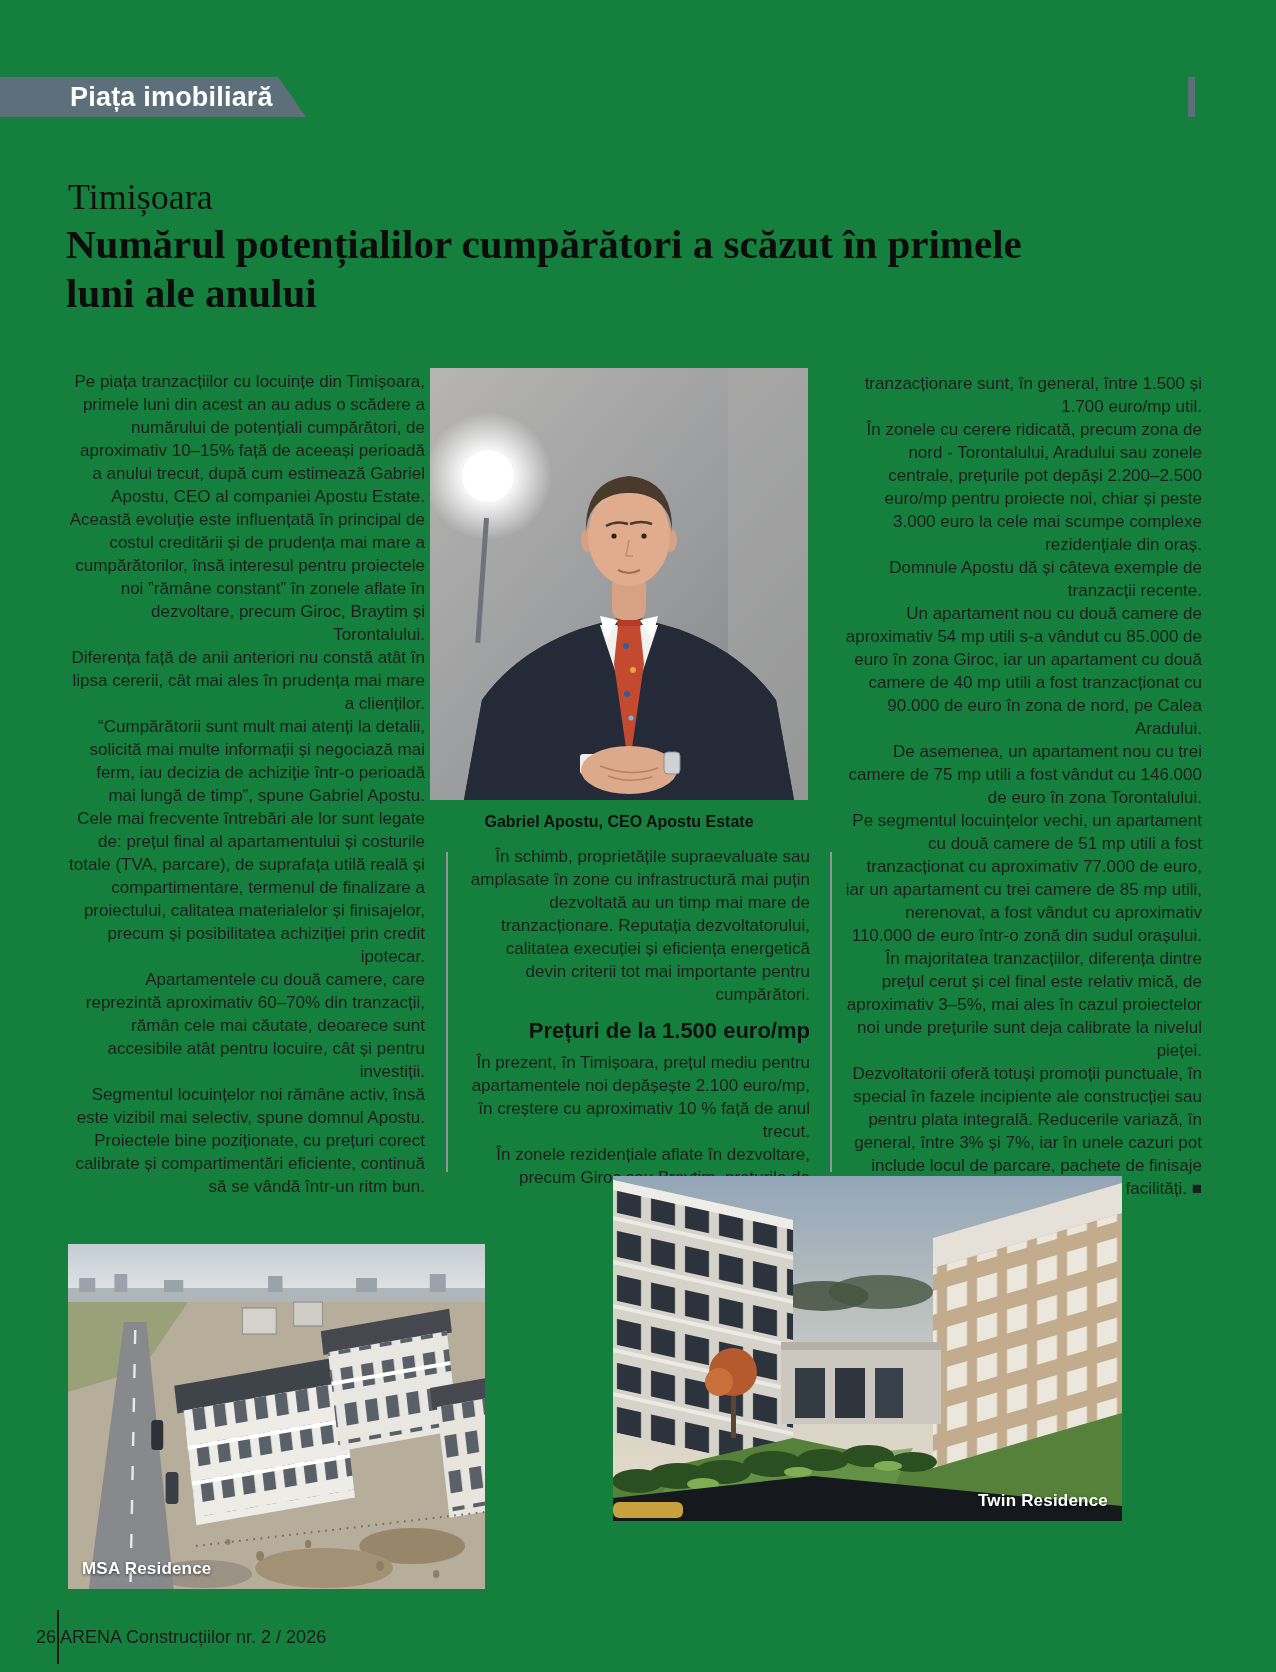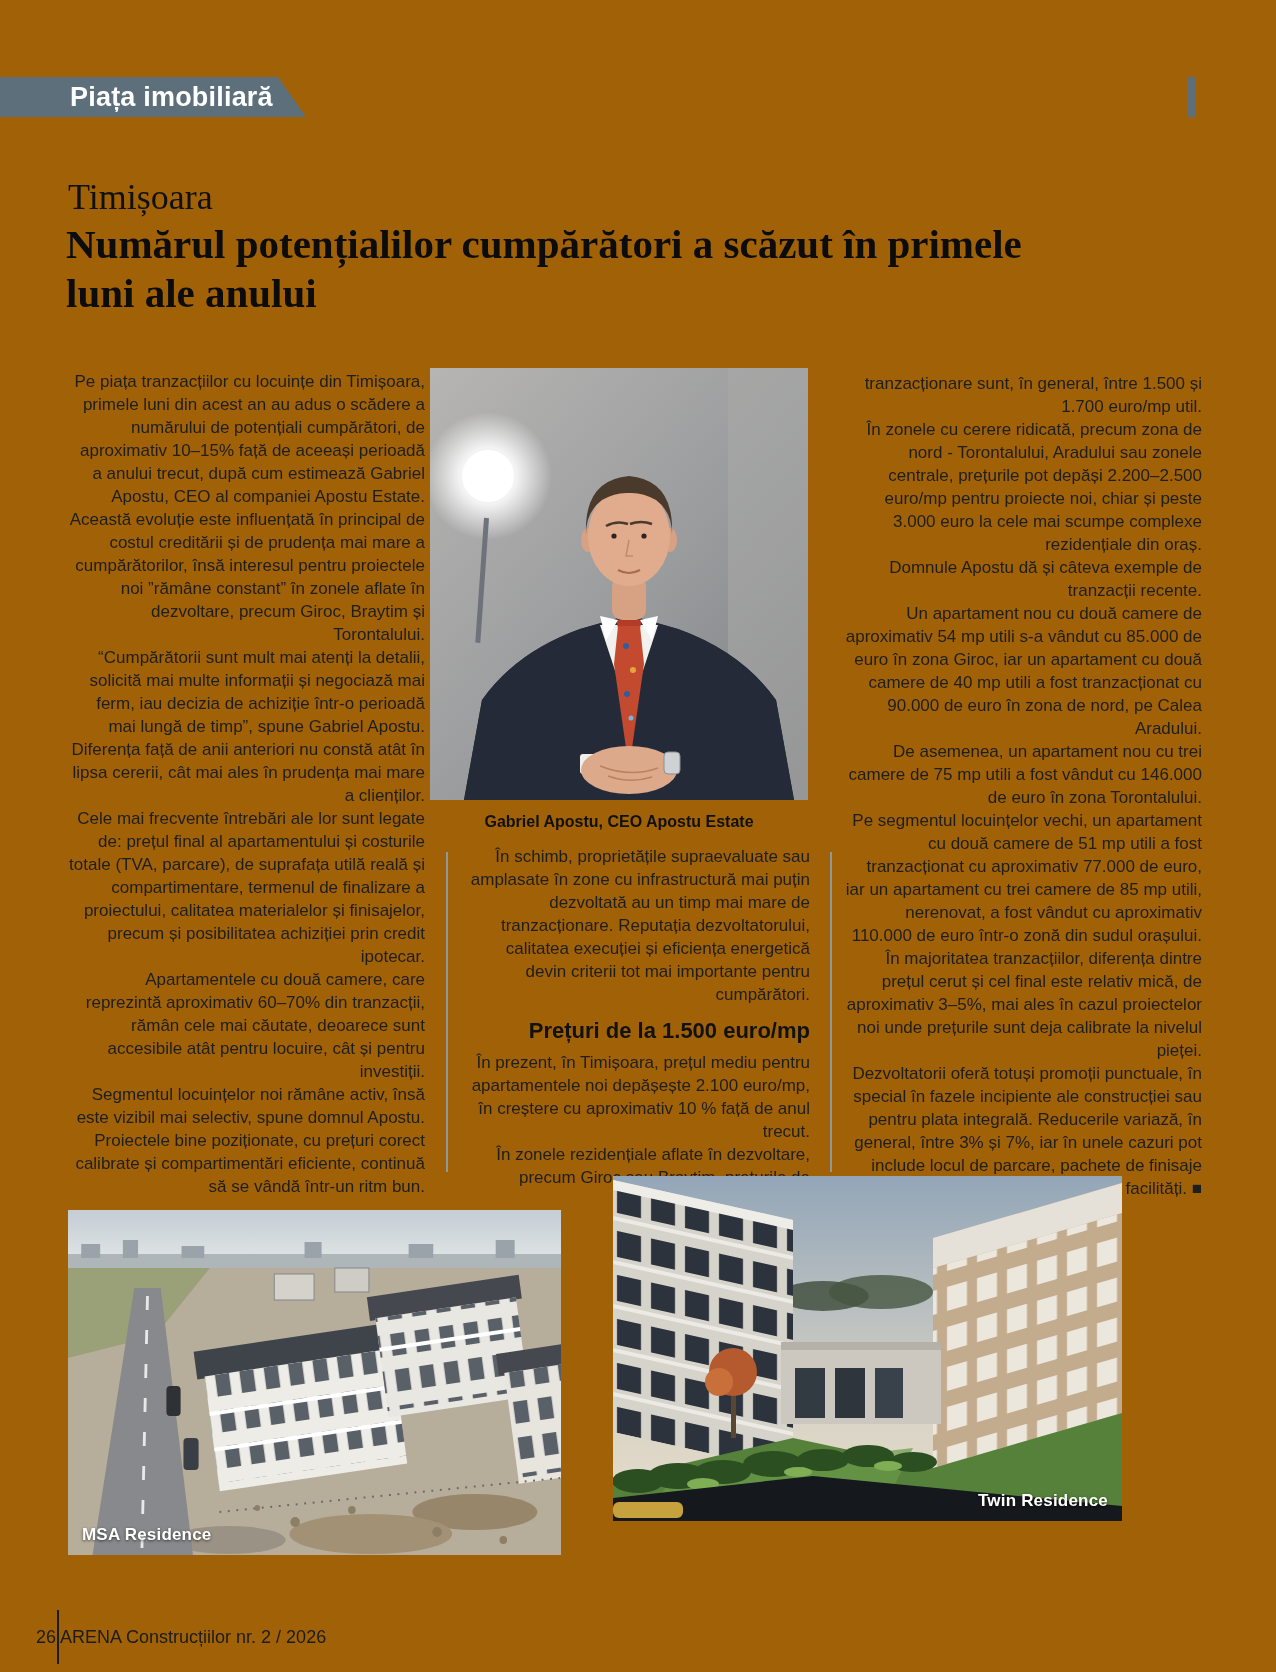--- a/index.html
+++ b/index.html
@@ -1,18 +1,18 @@
 <!DOCTYPE html>
 <html lang="ro"><head>
 <meta charset="utf-8">
 <style>
   * { box-sizing: border-box; }
   html,body { margin:0; padding:0; background:#ffffff; }
   .page {
-    position:relative; width:1276px; height:1672px; background:#a16207;
+    position:relative; width:1276px; height:1672px; background:#15803d;
     font-family:"Liberation Sans", sans-serif; color:#1e1e1e; overflow:hidden;
   }
   
   .banner {
     position:absolute; left:0; top:77px; width:306px; height:40px;
     background:#5d6f7b; display:flex; align-items:center; padding-left:70px;
     clip-path:polygon(0 0, 278px 0, 306px 100%, 0 100%);
   }
   .banner span { color:#fff; font-size:27px; font-weight:700; letter-spacing:.2px; }
   .banner-sliver { position:absolute; left:1188px; top:77px; width:7px; height:40px; background:#5d6f7b; }
@@ -44,21 +44,21 @@
   .portrait { position:absolute; left:430px; top:368px; width:378px; height:432px; margin:0; }
   .portrait svg { display:block; width:100%; height:100%; }
   .caption {
     position:absolute; left:430px; top:813px; width:378px; text-align:center;
     font-size:16px; font-weight:700; color:#101010;
   }
 
   
   .photo { position:absolute; margin:0; overflow:hidden; }
   .photo svg { display:block; width:100%; height:100%; }
-  .photo-left  { left:68px;  top:1210px; width:493px; height:345px; }
+  .photo-left  { left:68px;  top:1244px; width:417px; height:345px; }
   .photo-right { left:613px; top:1176px; width:509px; height:345px; }
   .photo-label {
     position:absolute; bottom:10px; color:#fff; font-weight:700; font-size:17px;
     text-shadow:0 1px 3px rgba(0,0,0,.65); letter-spacing:.2px;
   }
   .photo-left  .photo-label { left:14px; }
   .photo-right .photo-label { right:14px; }
 
   
   .footer {
@@ -76,22 +76,22 @@
     <span>Piața imobiliară</span>
   </div>
   <div class="banner-sliver"></div>
 
   <div class="kicker">Timișoara</div>
   <h1 class="headline">Numărul potențialilor cumpărători a scăzut în primele luni ale anului</h1>
 
   <div class="col col1">
     <p>Pe piața tranzacțiilor cu locuințe din Timișoara, primele luni din acest an au adus o scădere a numărului de potențiali cumpărători, de aproximativ 10–15% față de aceeași perioadă a anului trecut, după cum estimează Gabriel Apostu, CEO al companiei Apostu Estate.</p>
     <p>Această evoluție este influențată în principal de costul creditării și de prudența mai mare a cumpărătorilor, însă interesul pentru proiectele noi ”rămâne constant” în zonele aflate în dezvoltare, precum Giroc, Braytim și Torontalului.</p>
+    <p>Diferența față de anii anteriori nu constă atât în lipsa cererii, cât mai ales în prudența mai mare a clienților.</p>
     <p>“Cumpărătorii sunt mult mai atenți la detalii, solicită mai multe informații și negociază mai ferm, iau decizia de achiziție într-o perioadă mai lungă de timp”, spune Gabriel Apostu.</p>
-    <p>Diferența față de anii anteriori nu constă atât în lipsa cererii, cât mai ales în prudența mai mare a clienților.</p>
     <p>Cele mai frecvente întrebări ale lor sunt legate de: prețul final al apartamentului și costurile totale (TVA, parcare), de suprafața utilă reală și compartimentare, termenul de finalizare a proiectului, calitatea materialelor și finisajelor, precum și posibilitatea achiziției prin credit ipotecar.</p>
     <p>Apartamentele cu două camere, care reprezintă aproximativ 60–70% din tranzacții, rămân cele mai căutate, deoarece sunt accesibile atât pentru locuire, cât și pentru investiții.</p>
     <p>Segmentul locuințelor noi rămâne activ, însă este vizibil mai selectiv, spune domnul Apostu. Proiectele bine poziționate, cu prețuri corect calibrate și compartimentări eficiente, continuă să se vândă într-un ritm bun.</p>
   </div>
 
   <figure class="portrait">
     <svg viewBox="0 0 378 432" preserveAspectRatio="none">
       <defs>
         <linearGradient id="pbg" x1="0" y1="0" x2="1" y2="1">
           <stop offset="0" stop-color="#b6b5b3"></stop>

